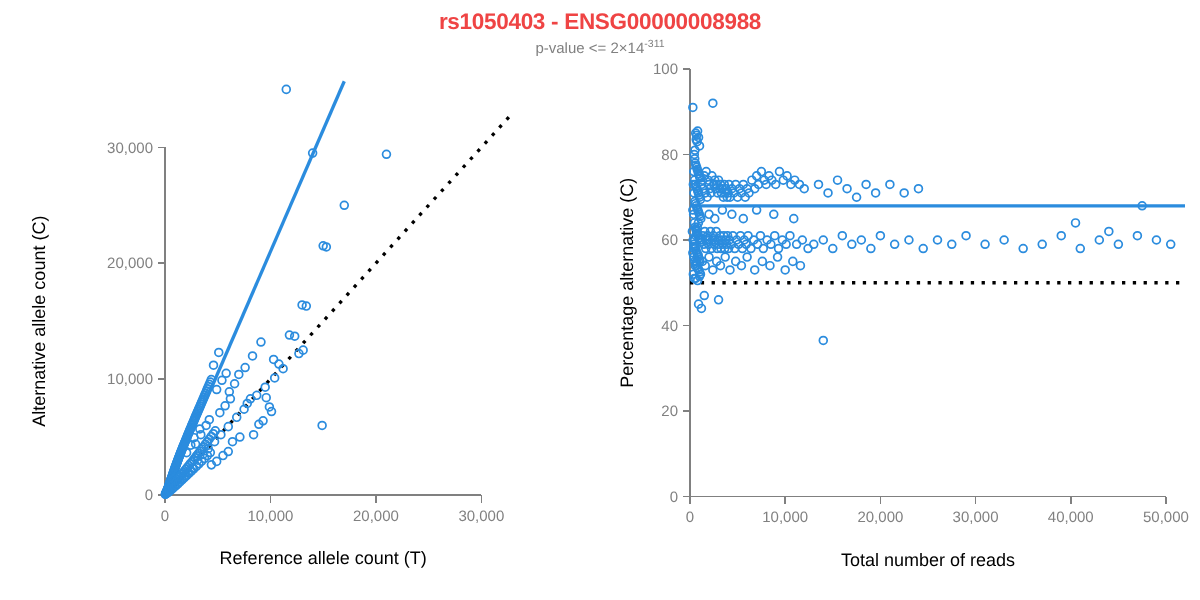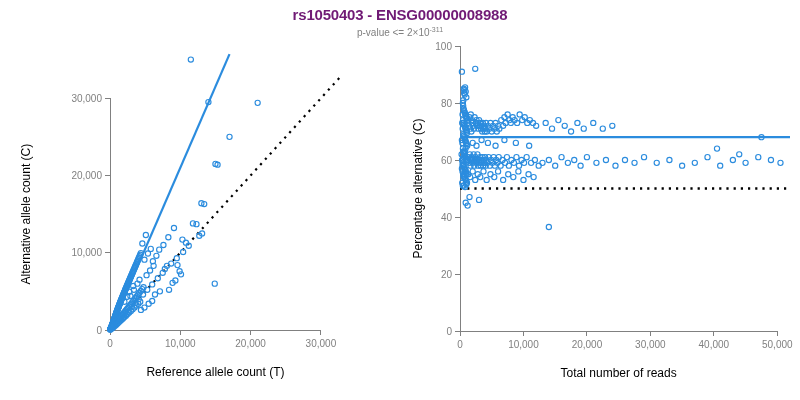--- a/index.html
+++ b/index.html
@@ -24,21 +24,21 @@
   .title-block {
     position: absolute;
     left: 0;
     top: 0;
     width: 800px;
     text-align: center;
   }
   .fig-title {
     font-size: 15px;
     font-weight: bold;
-    color: #701a75;
+    color: #ef4444;
     margin-top: 6px;
     letter-spacing: -0.2px;
   }
   .fig-subtitle {
     font-size: 10px;
     color: #808080;
     margin-top: 3px;
   }
   .fig-subtitle sup {
     font-size: 7px;
@@ -50,21 +50,21 @@
   svg { display: block; overflow: visible; }
 </style>
 </head>
 <body>
 
 <div id="figure">
 
   <div class="title-block">
     <div class="fig-title">rs1050403 - ENSG00000008988</div>
     <div class="fig-subtitle">
-      <span>p-value &lt;= 2</span><span>×10</span><sup>-311</sup>
+      <span>p-value &lt;= 2</span><span>×14</span><sup>-311</sup>
     </div>
   </div>
 
   <div class="panel" id="panel-left" style="left:0px; top:0px; width:400px; height:400px;">
     <svg id="svg-left" width="400" height="400">
         <line x1="110" y1="330" x2="320.9090909090909" y2="330" stroke="#808080" stroke-width="1" shape-rendering="crispEdges"></line>
         <line x1="110" y1="330" x2="110" y2="98.2191780821918" stroke="#808080" stroke-width="1" shape-rendering="crispEdges"></line>
         <line x1="110" y1="330" x2="110" y2="335" stroke="#808080" stroke-width="1" shape-rendering="crispEdges"></line>
         <text x="110" y="347" text-anchor="middle" fill="#808080" font-size="10" font-family="&quot;Liberation Sans&quot;, sans-serif">0</text>
         <line x1="180.3030303030303" y1="330" x2="180.3030303030303" y2="335" stroke="#808080" stroke-width="1" shape-rendering="crispEdges"></line>

